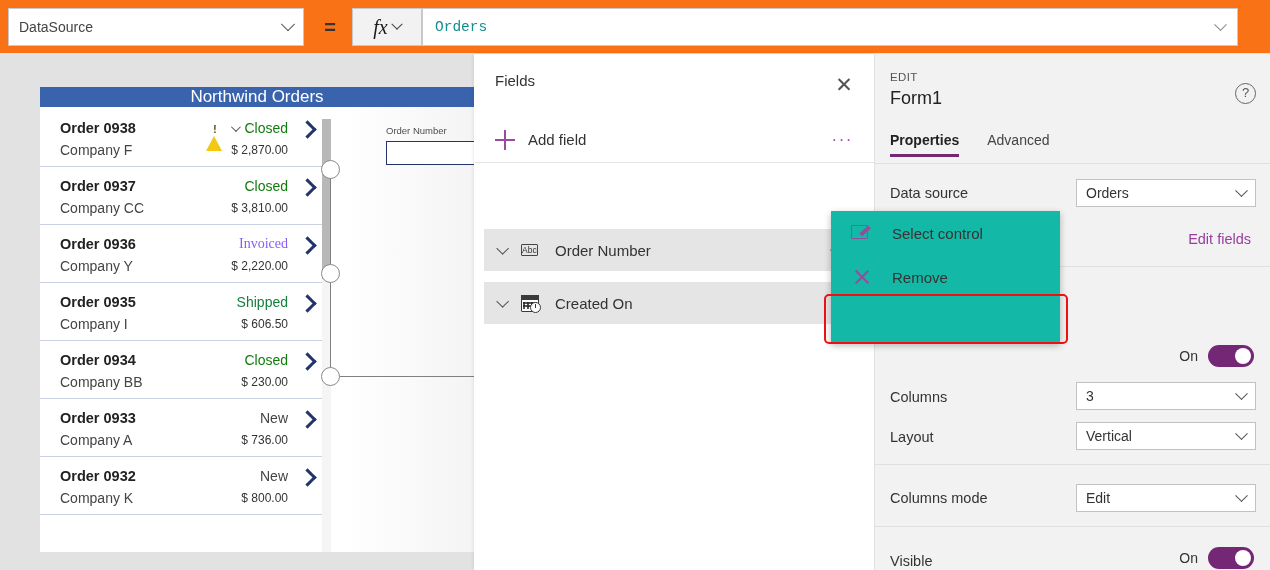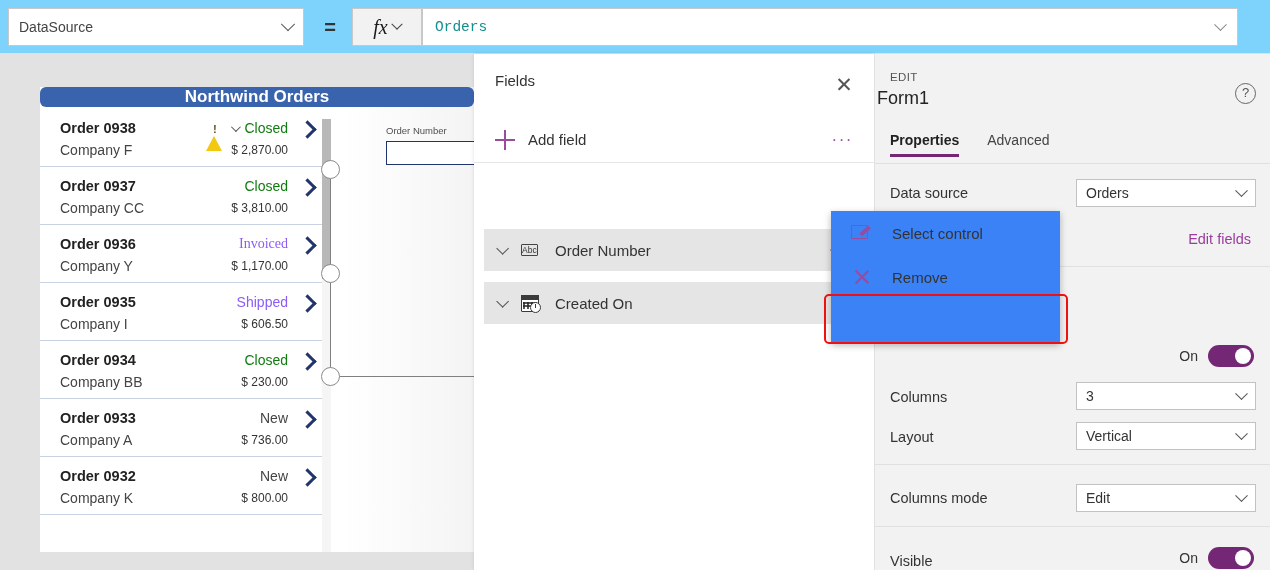--- a/index.html
+++ b/index.html
@@ -9,21 +9,21 @@
     background:#ffffff;
     color:#333333;
     font-size:13px;
     -webkit-font-smoothing: antialiased;
   }
   #root { position:relative; width:1270px; height:570px; }
 
   
   .formula-bar {
     position:absolute; left:0; top:0; width:1270px; height:54px;
-    background:#7dd3fc;
+    background:#f97316;
     border-bottom:1px solid #e1e1e1;
   }
   .prop-select {
     position:absolute; left:8px; top:8px; width:296px; height:38px;
     background:#ffffff; border:1px solid #c8c8c8;
     display:flex; align-items:center; padding:0 10px;
     font-size:14px; color:#444;
   }
   .prop-select .lbl { flex:1; }
   .chev {
@@ -62,23 +62,23 @@
     overflow:hidden;
   }
   .app-screen {
     position:absolute; left:40px; top:33px; width:434px; height:465px;
     background:#ffffff;
     background:linear-gradient(to right,#ffffff 0%,#ffffff 70%,#f4f4f4 100%);
   }
   .app-header {
     position:absolute; left:0; top:0; width:434px; height:20px;
     background:#3a63ad;
-    color:#ffffff; font-size:17px; font-weight:700;
+    color:#ffffff; font-size:17px; font-weight:400;
     display:flex; align-items:center; justify-content:center;
-    overflow:hidden; white-space:nowrap;border-radius:6px;
+    overflow:hidden; white-space:nowrap;
   }
   
   .gallery {
     position:absolute; left:0; top:22px; width:282px; bottom:0;
     background:#ffffff; overflow:hidden;
   }
   .g-row {
     position:relative; height:58px; border-bottom:1px solid #c9d2e3;
     padding:8px 34px 0 20px;
   }
@@ -202,21 +202,21 @@
     border:1.4px solid #3a3a3a; border-radius:50%; background:#ffffff;
   }
   .cal-icon .cal-hand {
     position:absolute; left:13.5px; top:10px; width:1.3px; height:4px; background:#3a3a3a;
   }
   .field-row .fname { flex:1; font-size:15px; color:#333; }
 
   
   .ctx-menu {
     position:absolute; left:831px; top:211px; width:229px; height:133px;
-    background:#3b82f6;
+    background:#14b8a6;
     box-shadow:0 1.5px 7px rgba(0,0,0,0.28);
     z-index:30;
   }
   .ctx-item {
     height:44px; display:flex; align-items:center; padding:0 0 0 20px;
     font-size:15px; color:#333; cursor:pointer;
   }
   .ctx-ic { width:22px; height:22px; margin-right:19px; position:relative; flex:0 0 22px; }
   
   .ic-select .rect {
@@ -246,21 +246,21 @@
     border:2.3px solid #ee1111; border-radius:5px;
     z-index:40; pointer-events:none;
   }
 
   
   .right-panel {
     position:absolute; left:874px; top:54px; width:396px; height:516px;
     background:#f2f2f2; border-left:1px solid #e1e1e1;
   }
   .rp-edit-lbl { position:absolute; left:15px; top:17px; font-size:11.5px; color:#555; letter-spacing:.4px; }
-  .rp-name { position:absolute; left:2px; top:34px; font-size:18px; color:#222; }
+  .rp-name { position:absolute; left:15px; top:34px; font-size:18px; color:#222; }
   .rp-help {
     position:absolute; right:14px; top:29px; width:21px; height:21px;
     border:1.4px solid #666; border-radius:50%;
     font-size:13px; color:#555; text-align:center; line-height:18px;
   }
   .rp-tabs {
     position:absolute; left:0; top:78px; width:396px; height:32px;
     display:flex; align-items:flex-start; padding-left:15px; gap:28px;
     border-bottom:1px solid #e0e0e0;
   }
@@ -348,29 +348,29 @@
           </div>
           <div class="g-row">
             <div class="g-r1">
               <span class="g-order">Order 0936</span>
               <span class="g-right">
                 <span class="g-status" style="color: #8b5cf6; font-family: Liberation Serif, serif;">Invoiced</span>
               </span>
             </div>
             <div class="g-r2">
               <span class="g-comp">Company Y</span>
-              <span class="g-amt">$ 1,170.00</span>
+              <span class="g-amt">$ 2,220.00</span>
             </div>
             <span class="g-arrow"></span>
           </div>
           <div class="g-row">
             <div class="g-r1">
               <span class="g-order">Order 0935</span>
               <span class="g-right">
-                <span class="g-status" style="color: #8b5cf6;">Shipped</span>
+                <span class="g-status" style="color: #15803d;">Shipped</span>
               </span>
             </div>
             <div class="g-r2">
               <span class="g-comp">Company I</span>
               <span class="g-amt">$ 606.50</span>
             </div>
             <span class="g-arrow"></span>
           </div>
           <div class="g-row">
             <div class="g-r1">

